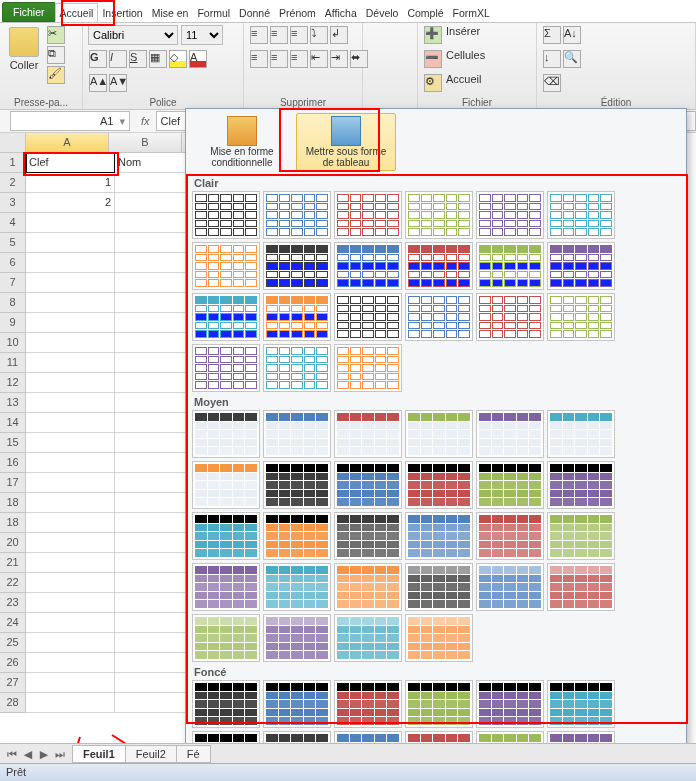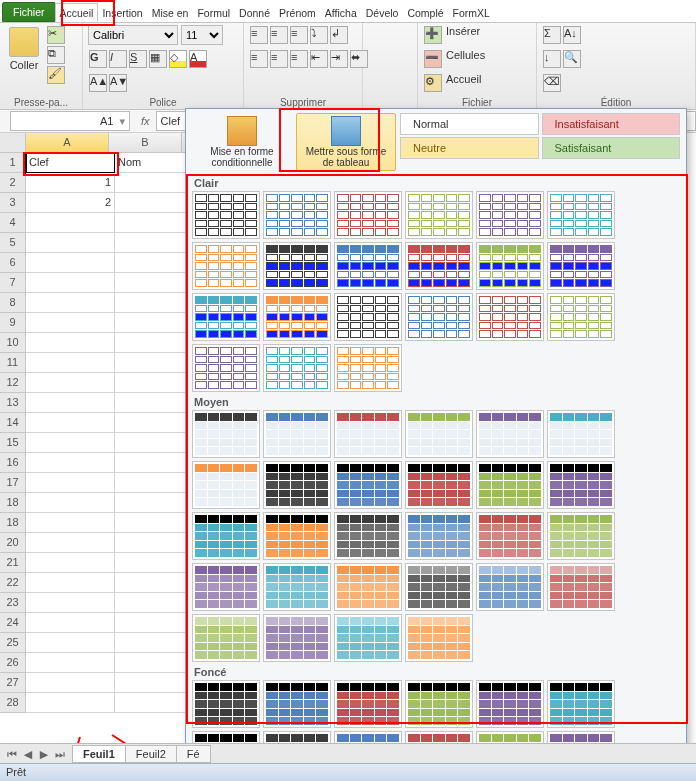--- a/index.html
+++ b/index.html
@@ -361,30 +361,20 @@
 <div class="popup">
   <div class="popup-row">
     <div class="pbtn" style="width:90px">
       <div style="width:28px;height:28px;background:linear-gradient(#f3c967,#e89b3a);border:1px solid #c8822a"></div>
       <span>Mise en forme conditionnelle</span>
     </div>
     <div class="pbtn hl" style="width:90px">
       <div style="width:28px;height:28px;background:linear-gradient(#9ecbe8,#5a9bd0);border:1px solid #3d7fb5"></div>
       <span>Mettre sous forme de tableau</span>
     </div>
-    <div style="display:flex;flex-direction:column;gap:2px;flex:1">
-      <div style="display:flex;gap:3px">
-        <div class="style-cell" style="flex:1;background:#fff">Normal</div>
-        <div class="style-cell" style="flex:1;background:#f6c6c6;color:#9c1a1a">Insatisfaisant</div>
-      </div>
-      <div style="display:flex;gap:3px">
-        <div class="style-cell" style="flex:1;background:#fde9a7;color:#7d5a00">Neutre</div>
-        <div class="style-cell" style="flex:1;background:#c7e2b4;color:#2d6b1f">Satisfaisant</div>
-      </div>
-    </div>
   </div>
   <div class="gallery" id="gallery">
       <div class="gal-title">Clair</div>
       <div class="gal-grid">
         <div class="swatch" style="border-color:#c5c5c5">
           <div class="swr">
             <span style="background:#fff;border:1px solid #3c3c3c"></span>
             <span style="background:#fff;border:1px solid #3c3c3c"></span>
             <span style="background:#fff;border:1px solid #3c3c3c"></span>
             <span style="background:#fff;border:1px solid #3c3c3c"></span>

